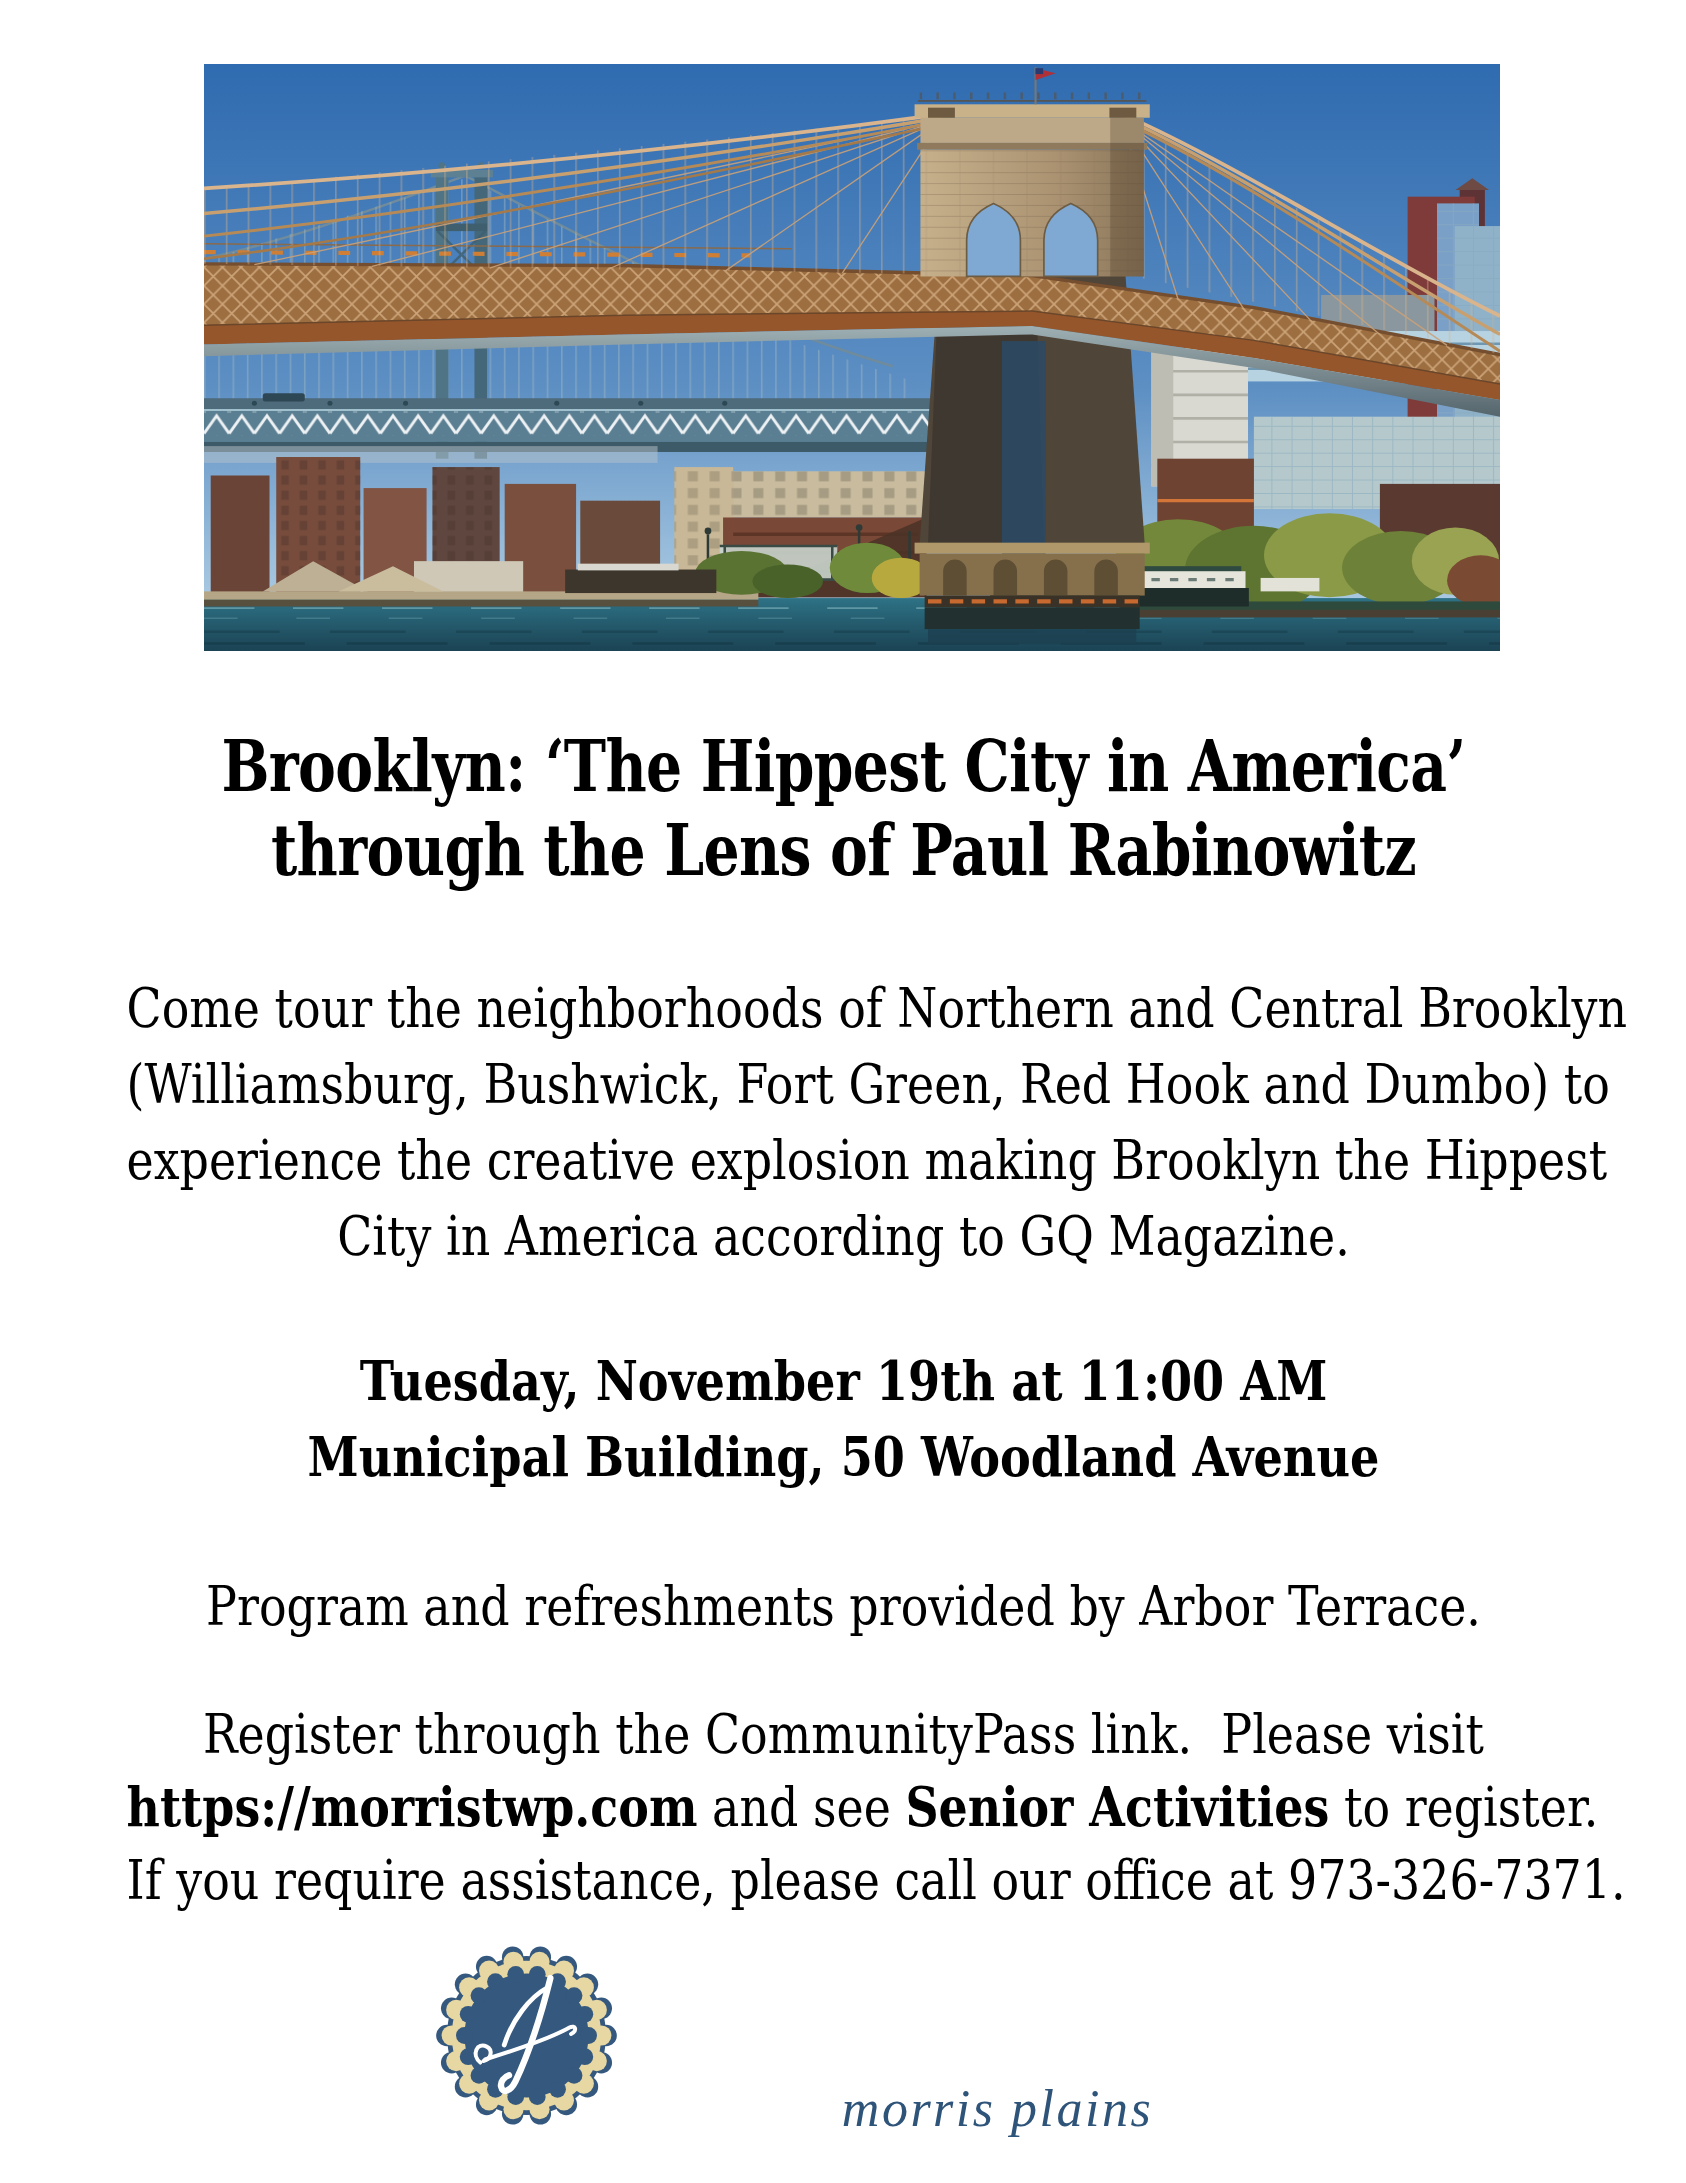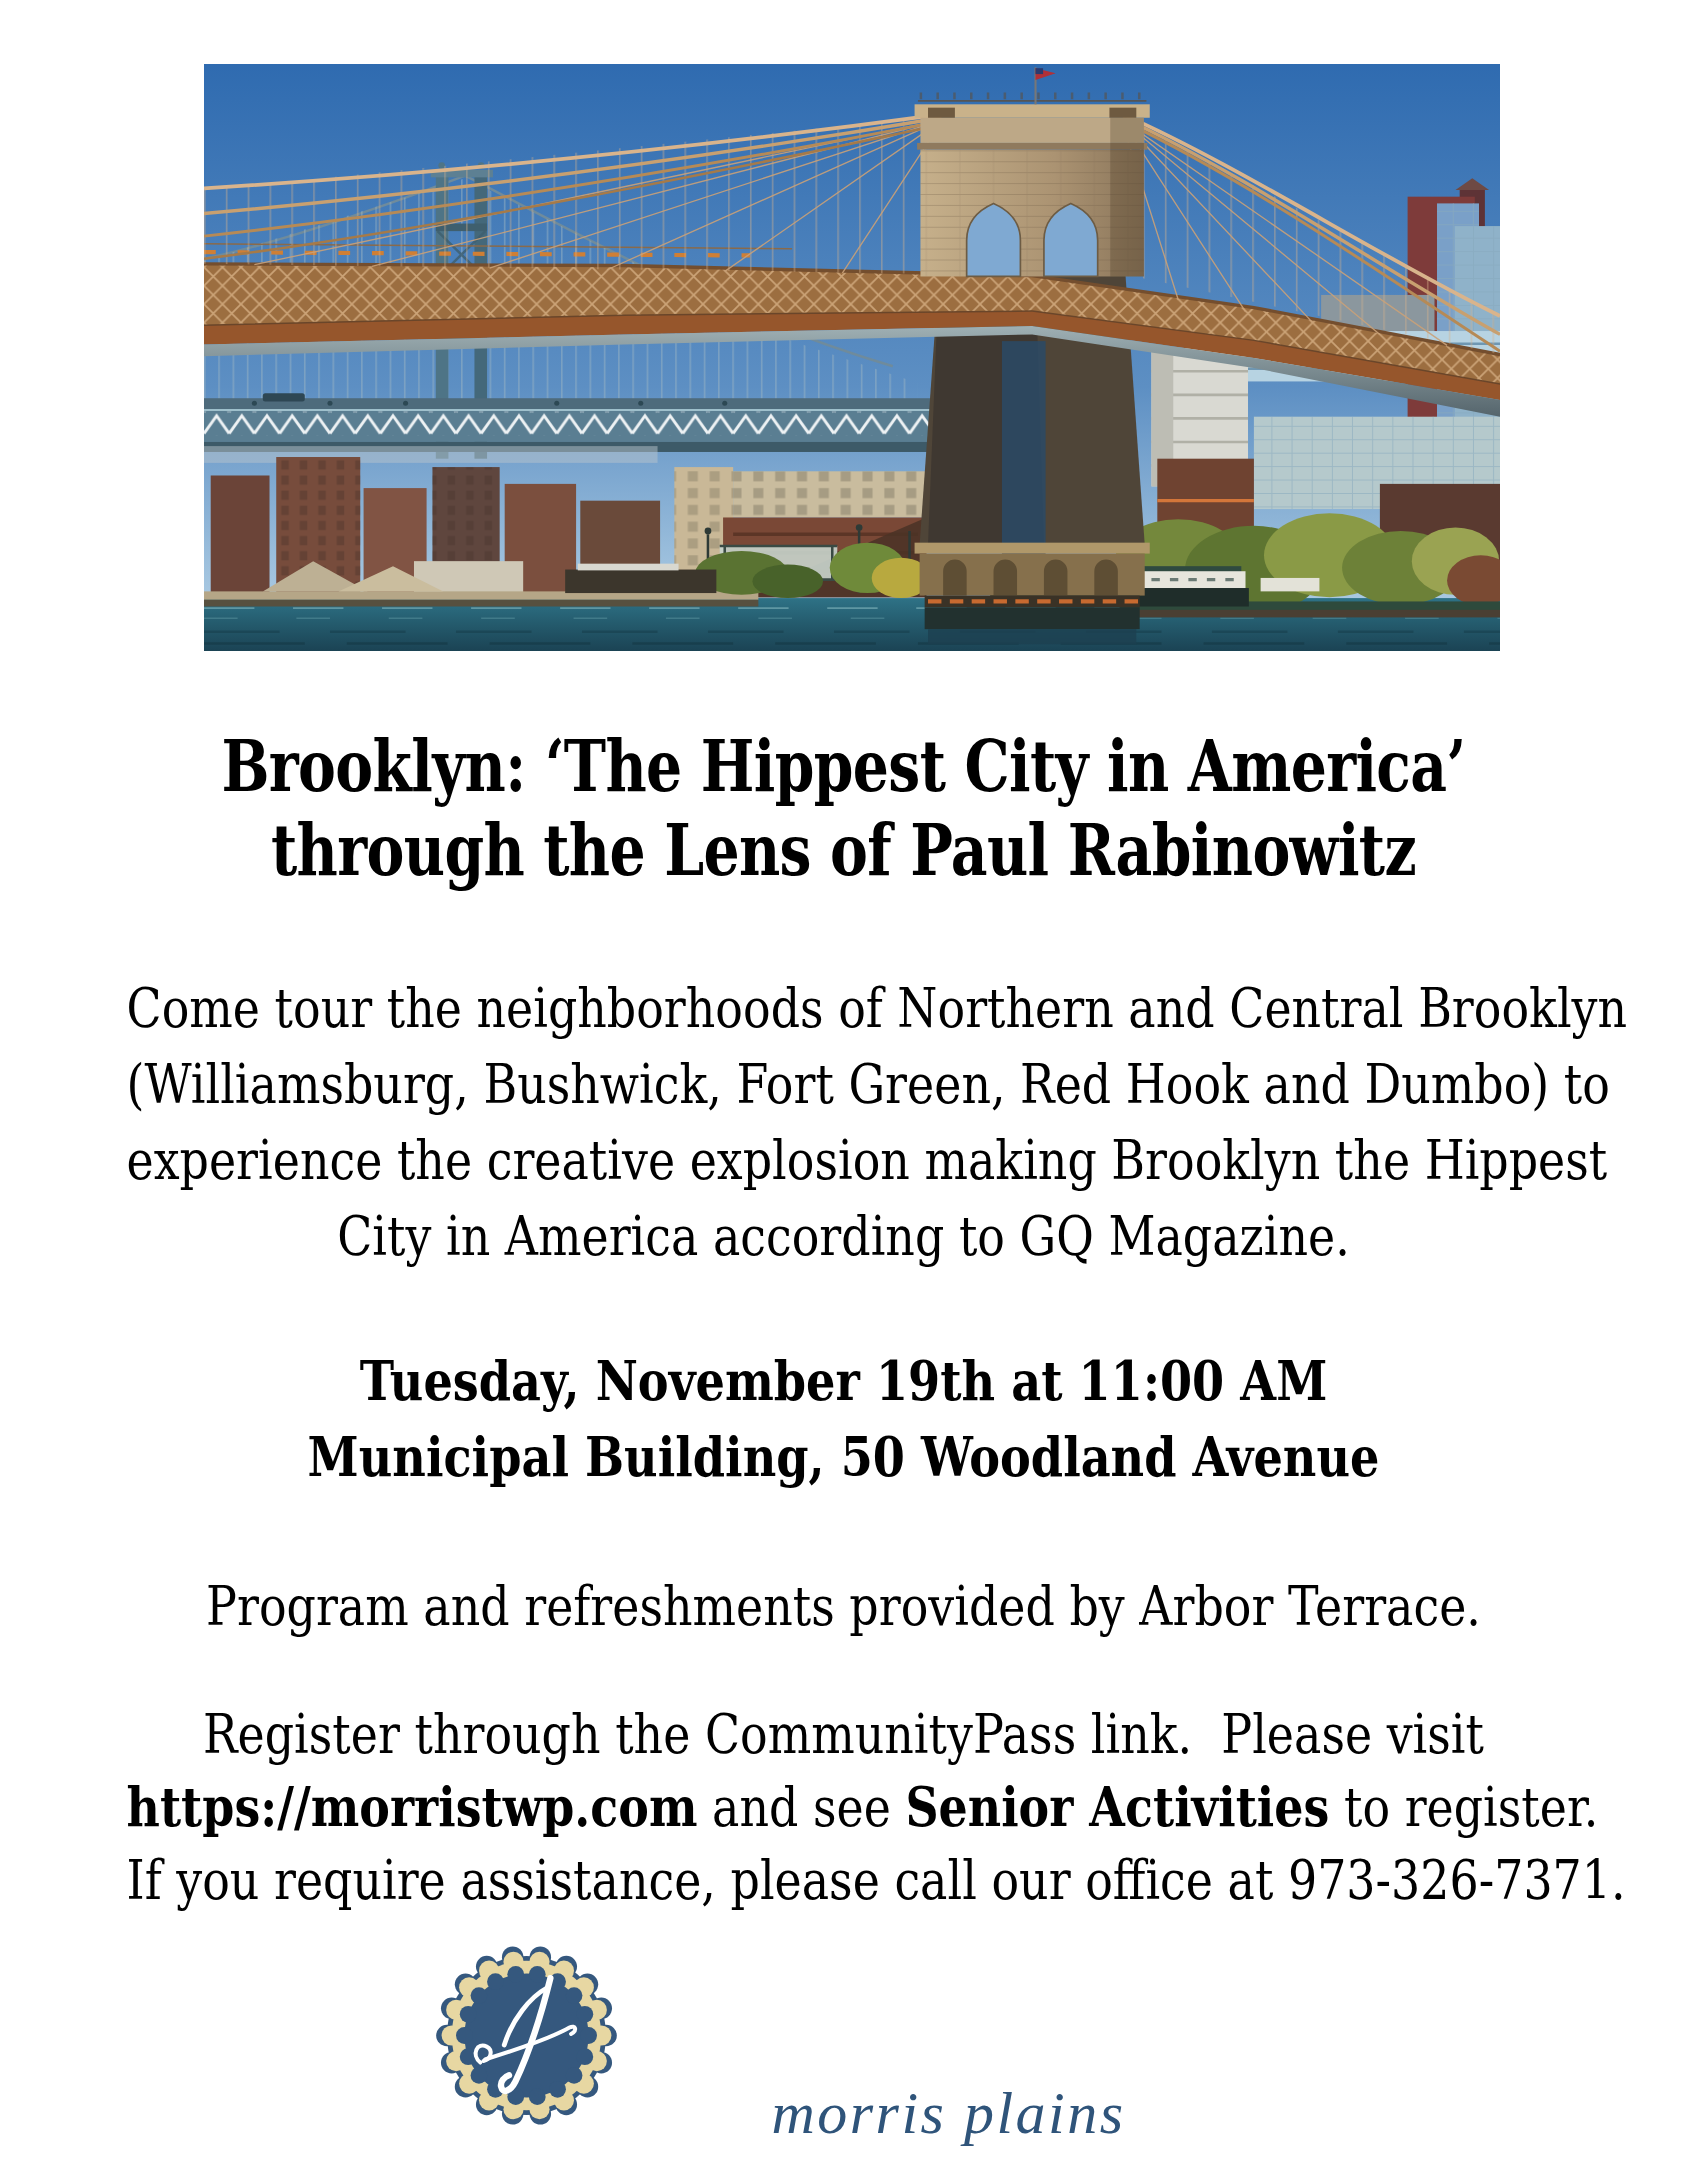--- a/index.html
+++ b/index.html
@@ -18,23 +18,23 @@
   .program{top:1550px;font-size:54px;line-height:74px;transform:scaleX(0.85);}
   .register{top:1678px;font-size:54px;line-height:73px;transform:scaleX(0.85);}
   .register .b{font-weight:bold;}
 
   .logo-row{position:absolute;left:0;top:1906px;width:1687px;height:235px;}
   .badge{position:absolute;left:431px;top:14.3px;width:191px;height:191px;}
   .badge svg{display:block;width:100%;height:100%;}
   .wordmark{position:absolute;left:653px;top:84px;font-family:"Liberation Sans","DejaVu Sans",sans-serif;
             font-weight:bold;font-size:55px;letter-spacing:10px;color:#2F547A;white-space:nowrap;}
   .wordmark .reg{font-size:20px;letter-spacing:0;position:relative;top:-27px;left:-3.4px;}
-  .tagline{position:absolute;left:631px;top:153px;width:635px;text-align:center;
+  .tagline{position:absolute;left:680px;top:153px;width:635px;text-align:center;
            font-family:"Liberation Serif","DejaVu Serif",serif;font-style:italic;
-           font-size:60px;letter-spacing:2.5px;color:#2F547A;white-space:nowrap;}
+           font-size:52px;letter-spacing:2.5px;color:#2F547A;white-space:nowrap;}
 </style>
 </head>
 <body>
 
 <div class="page">
 
   <figure class="photo">
     <svg viewBox="0 0 1543 699" preserveAspectRatio="none">
       <defs>
         <linearGradient id="skyGrad" x1="0" y1="0" x2="0" y2="1">

